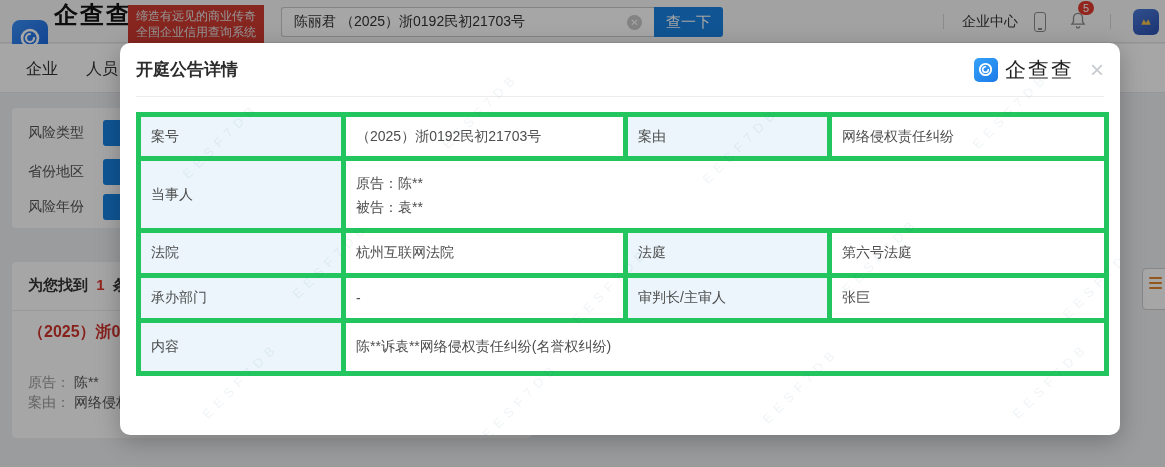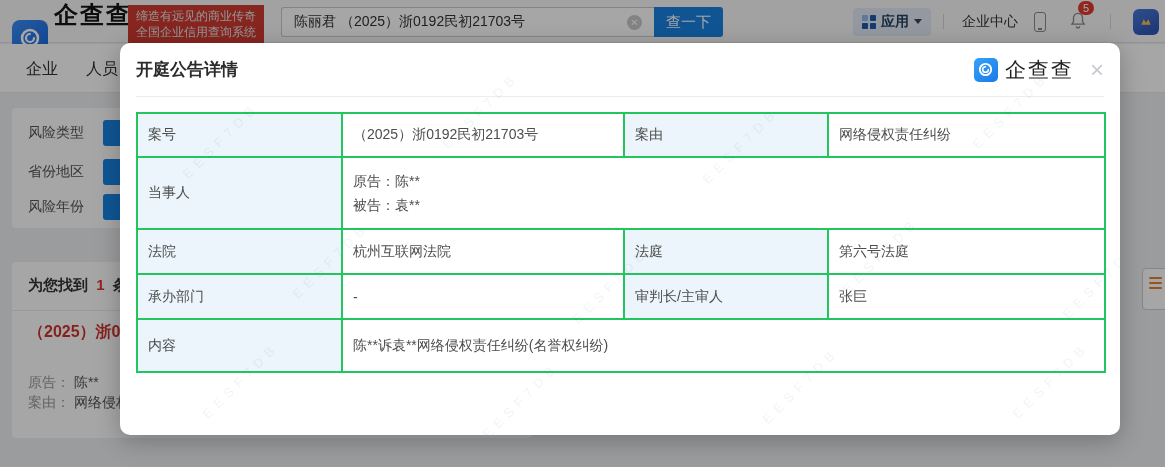--- a/index.html
+++ b/index.html
@@ -61,21 +61,21 @@
   .overlay { position:absolute; inset:0; background:rgba(0,0,0,0.35); z-index:50; }
   .modal { position:absolute; left:120px; top:43px; width:1000px; height:392px; background:#fff; border-radius:10px; z-index:60; box-shadow:0 6px 24px rgba(0,0,0,.25); overflow:hidden; }
   .modal-head { position:absolute; left:16px; right:16px; top:0; height:54px; display:flex; align-items:center; justify-content:space-between; border-bottom:1px solid #ececec; z-index:1; }
   .m-title { font-size:17px; font-weight:700; color:#2b2b2b; }
   .m-right { display:flex; align-items:center; }
   .m-logo-ic { width:24px; height:24px; border-radius:5px; background:linear-gradient(140deg,#35a2f8,#1b7ae8); display:flex; align-items:center; justify-content:center; }
   .m-brand { font-size:21px; color:#222; font-weight:500; margin-left:7px; letter-spacing:2px; }
   .m-close { font-size:24px; color:#c8cbd0; margin-left:16px; cursor:pointer; line-height:20px; }
   .modal-body { position:absolute; left:16px; top:69px; z-index:1; }
   table.detail { border-collapse:collapse; table-layout:fixed; width:968px; font-size:14px; }
-  table.detail td { border:2px solid #22c55e; padding:0 8px 0 10px; vertical-align:middle; color:#4d4d4d; }
+  table.detail td { border:5px solid #22c55e; padding:0 8px 0 10px; vertical-align:middle; color:#4d4d4d; }
   td.lbl { background:#ebf5fb; color:#383838; }
   .c1 { width:205px; } .c2 { width:282px; } .c3 { width:204px;margin-left:32px; } .c4 { width:277px; }
   tr.h44 td { height:44px; } tr.h72 td { height:72px; } tr.h45 td { height:45px; } tr.h43 td { height:53px; }
   .two-line div { line-height:24px; }
   .wm { position:absolute; transform:rotate(-45deg); color:rgba(70,110,150,.08); font-size:13px; letter-spacing:6px; z-index:2; pointer-events:none; white-space:nowrap; }
   .wm.w1{left:50px;top:90px;} .wm.w2{left:310px;top:60px;} .wm.w3{left:570px;top:95px;} .wm.w4{left:840px;top:60px;}
   .wm.w5{left:160px;top:210px;} .wm.w6{left:440px;top:235px;} .wm.w7{left:710px;top:205px;} .wm.w8{left:930px;top:230px;}
   .wm.w9{left:70px;top:330px;} .wm.w10{left:350px;top:350px;} .wm.w11{left:630px;top:335px;} .wm.w12{left:880px;top:330px;}
 </style>
 </head>
@@ -99,30 +99,20 @@
     <div class="slogan">
       <div>缔造有远见的商业传奇</div>
       <div>全国企业信用查询系统</div>
     </div>
     <div class="searchbar">
       <input class="search-input" value="陈丽君 （2025）浙0192民初21703号" style="">
       <span class="clear-ic">✕</span>
       <button class="search-btn">查一下</button>
     </div>
     <div class="nav-right">
-      <div class="apps-btn">
-        <span class="grid-ic">
-            <i></i>
-            <i></i>
-            <i></i>
-            <i></i>
-          </span>
-        <span class="apps-label">应用</span>
-        <span class="caret"></span>
-      </div>
       <span class="vdiv"></span>
       <span class="ent-center">企业中心</span>
       <span class="phone-ic">
           <i></i>
         </span>
       <span class="bell-wrap">
         <svg width="20" height="22" viewBox="0 0 24 24">
             <path d="M12 4c-3.2 0-5.4 2.4-5.4 5.4V14l-1.9 2.9h14.6L17.4 14V9.4C17.4 6.4 15.2 4 12 4z" fill="none" stroke="#8a8a8a" stroke-width="1.6"></path>
             <path d="M10 19.6a2 2 0 0 0 4 0" fill="none" stroke="#8a8a8a" stroke-width="1.6"></path>
           </svg>

